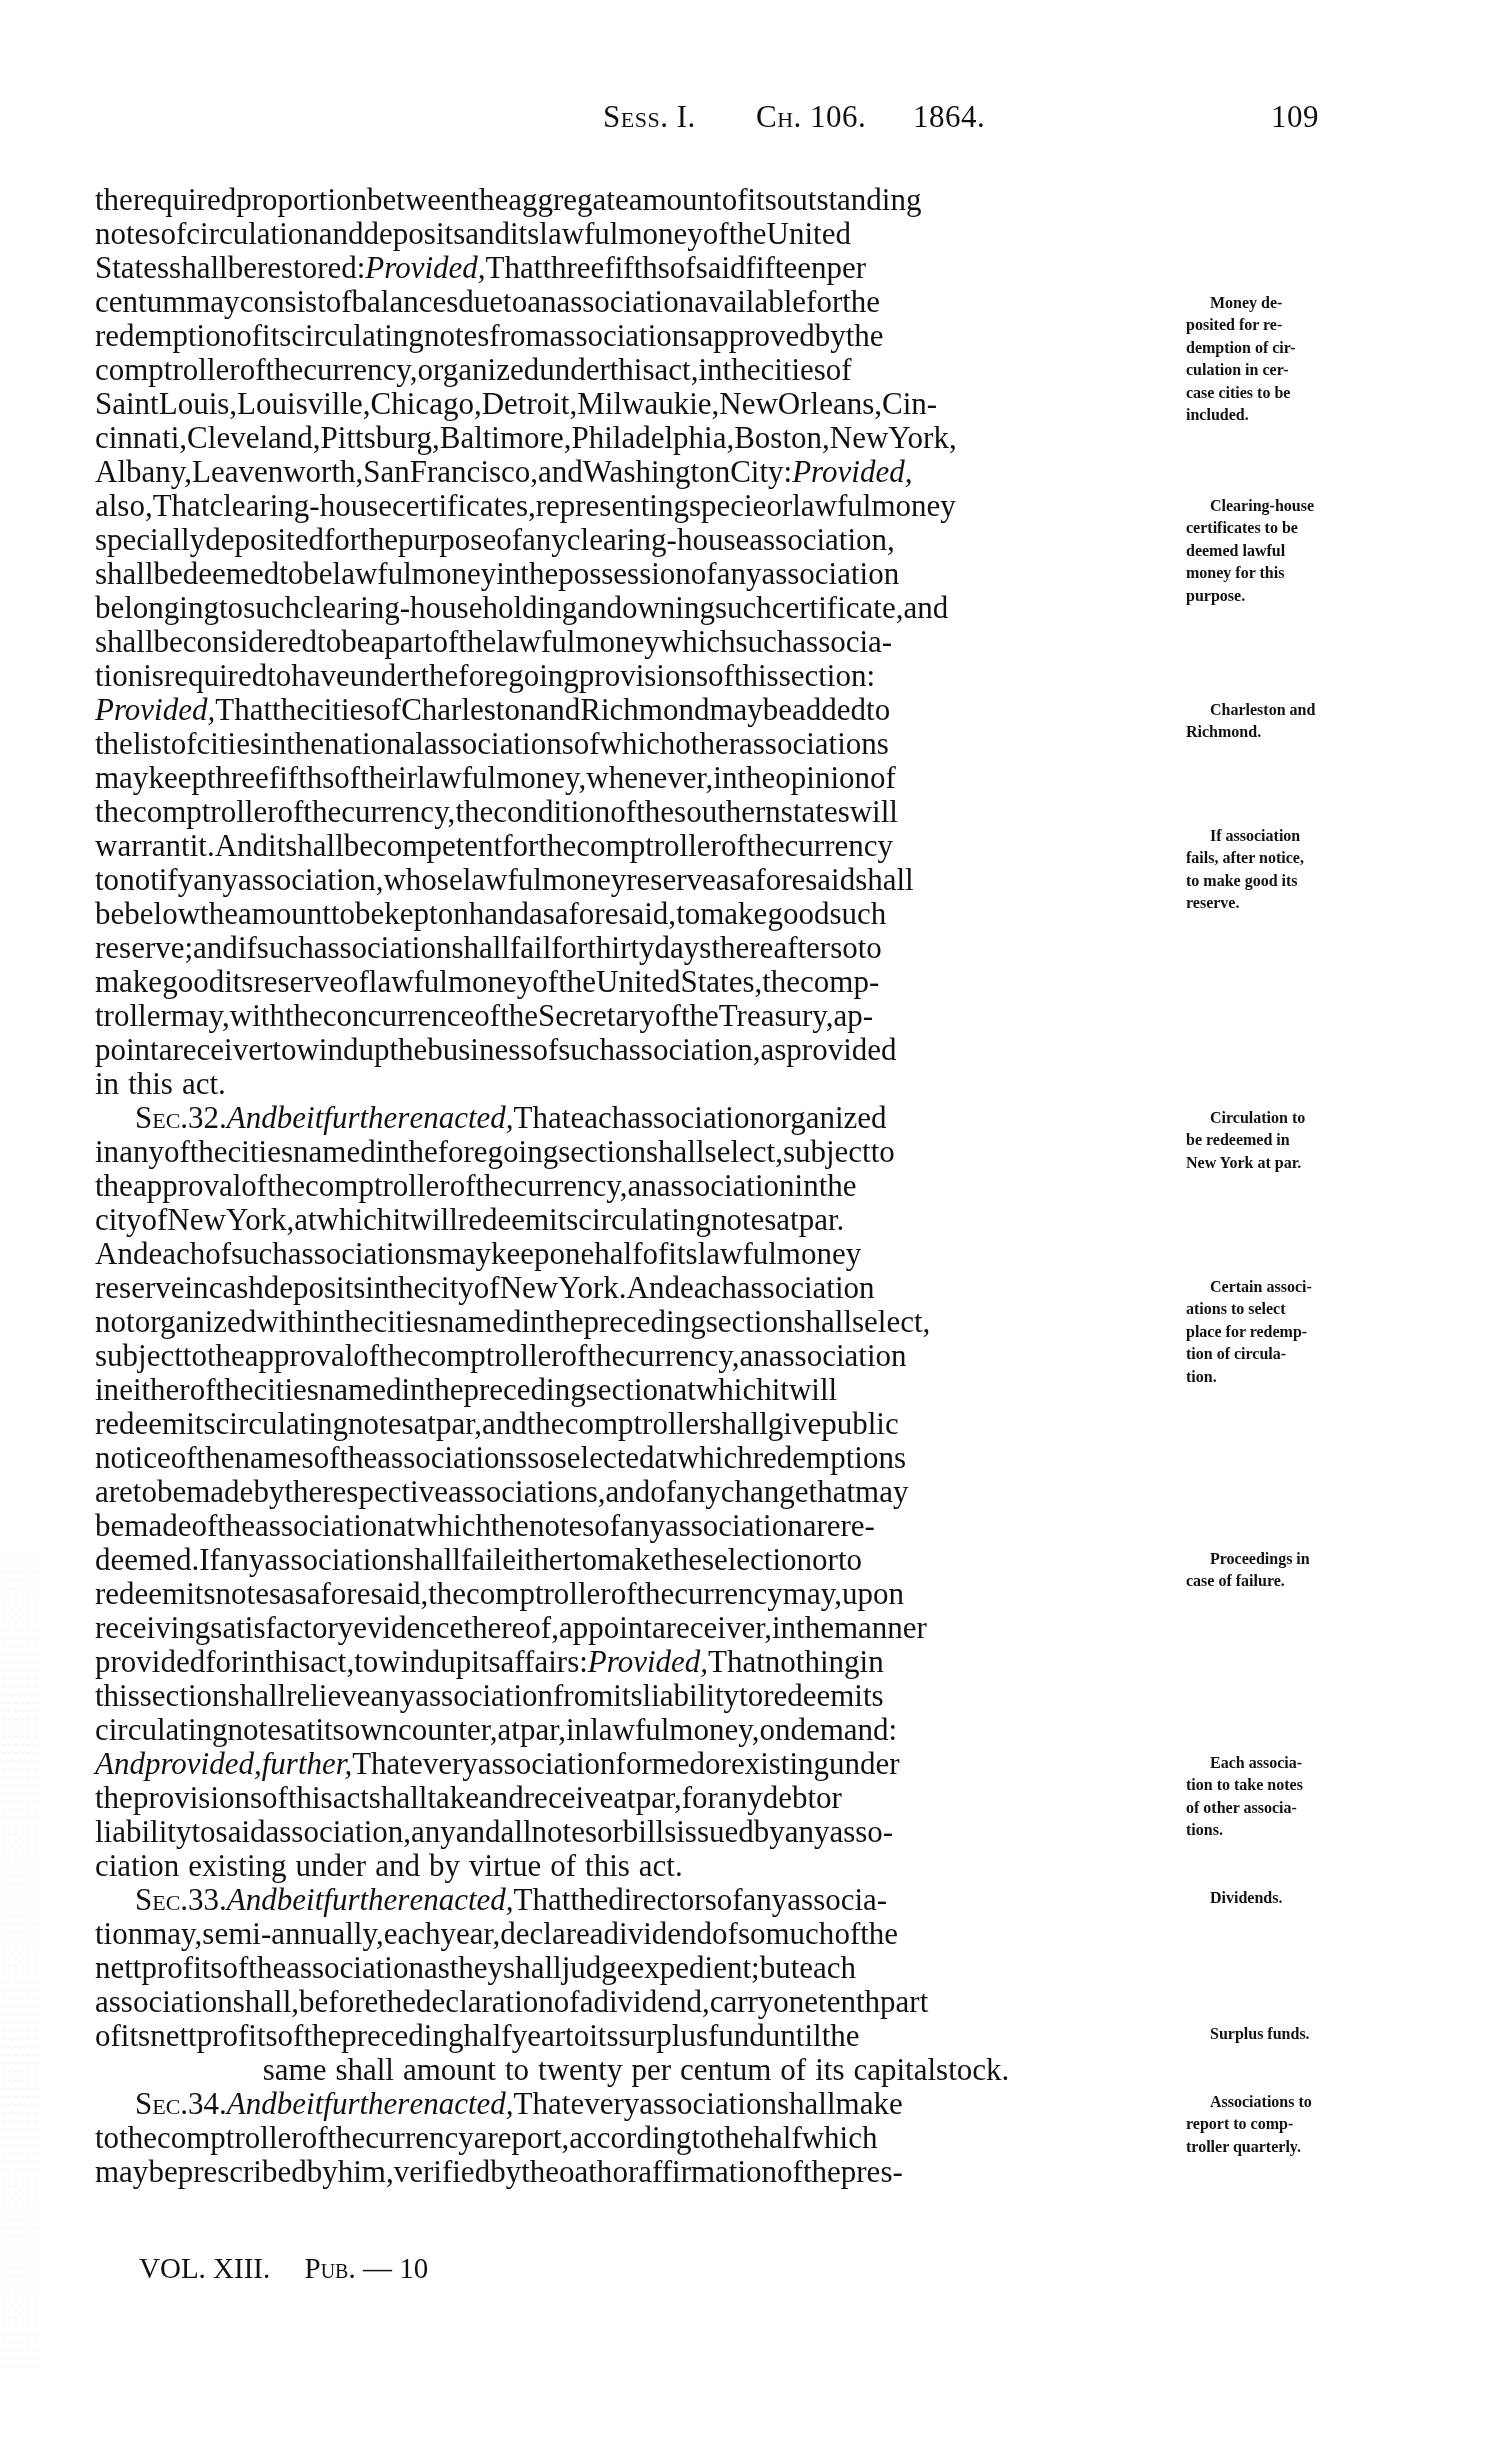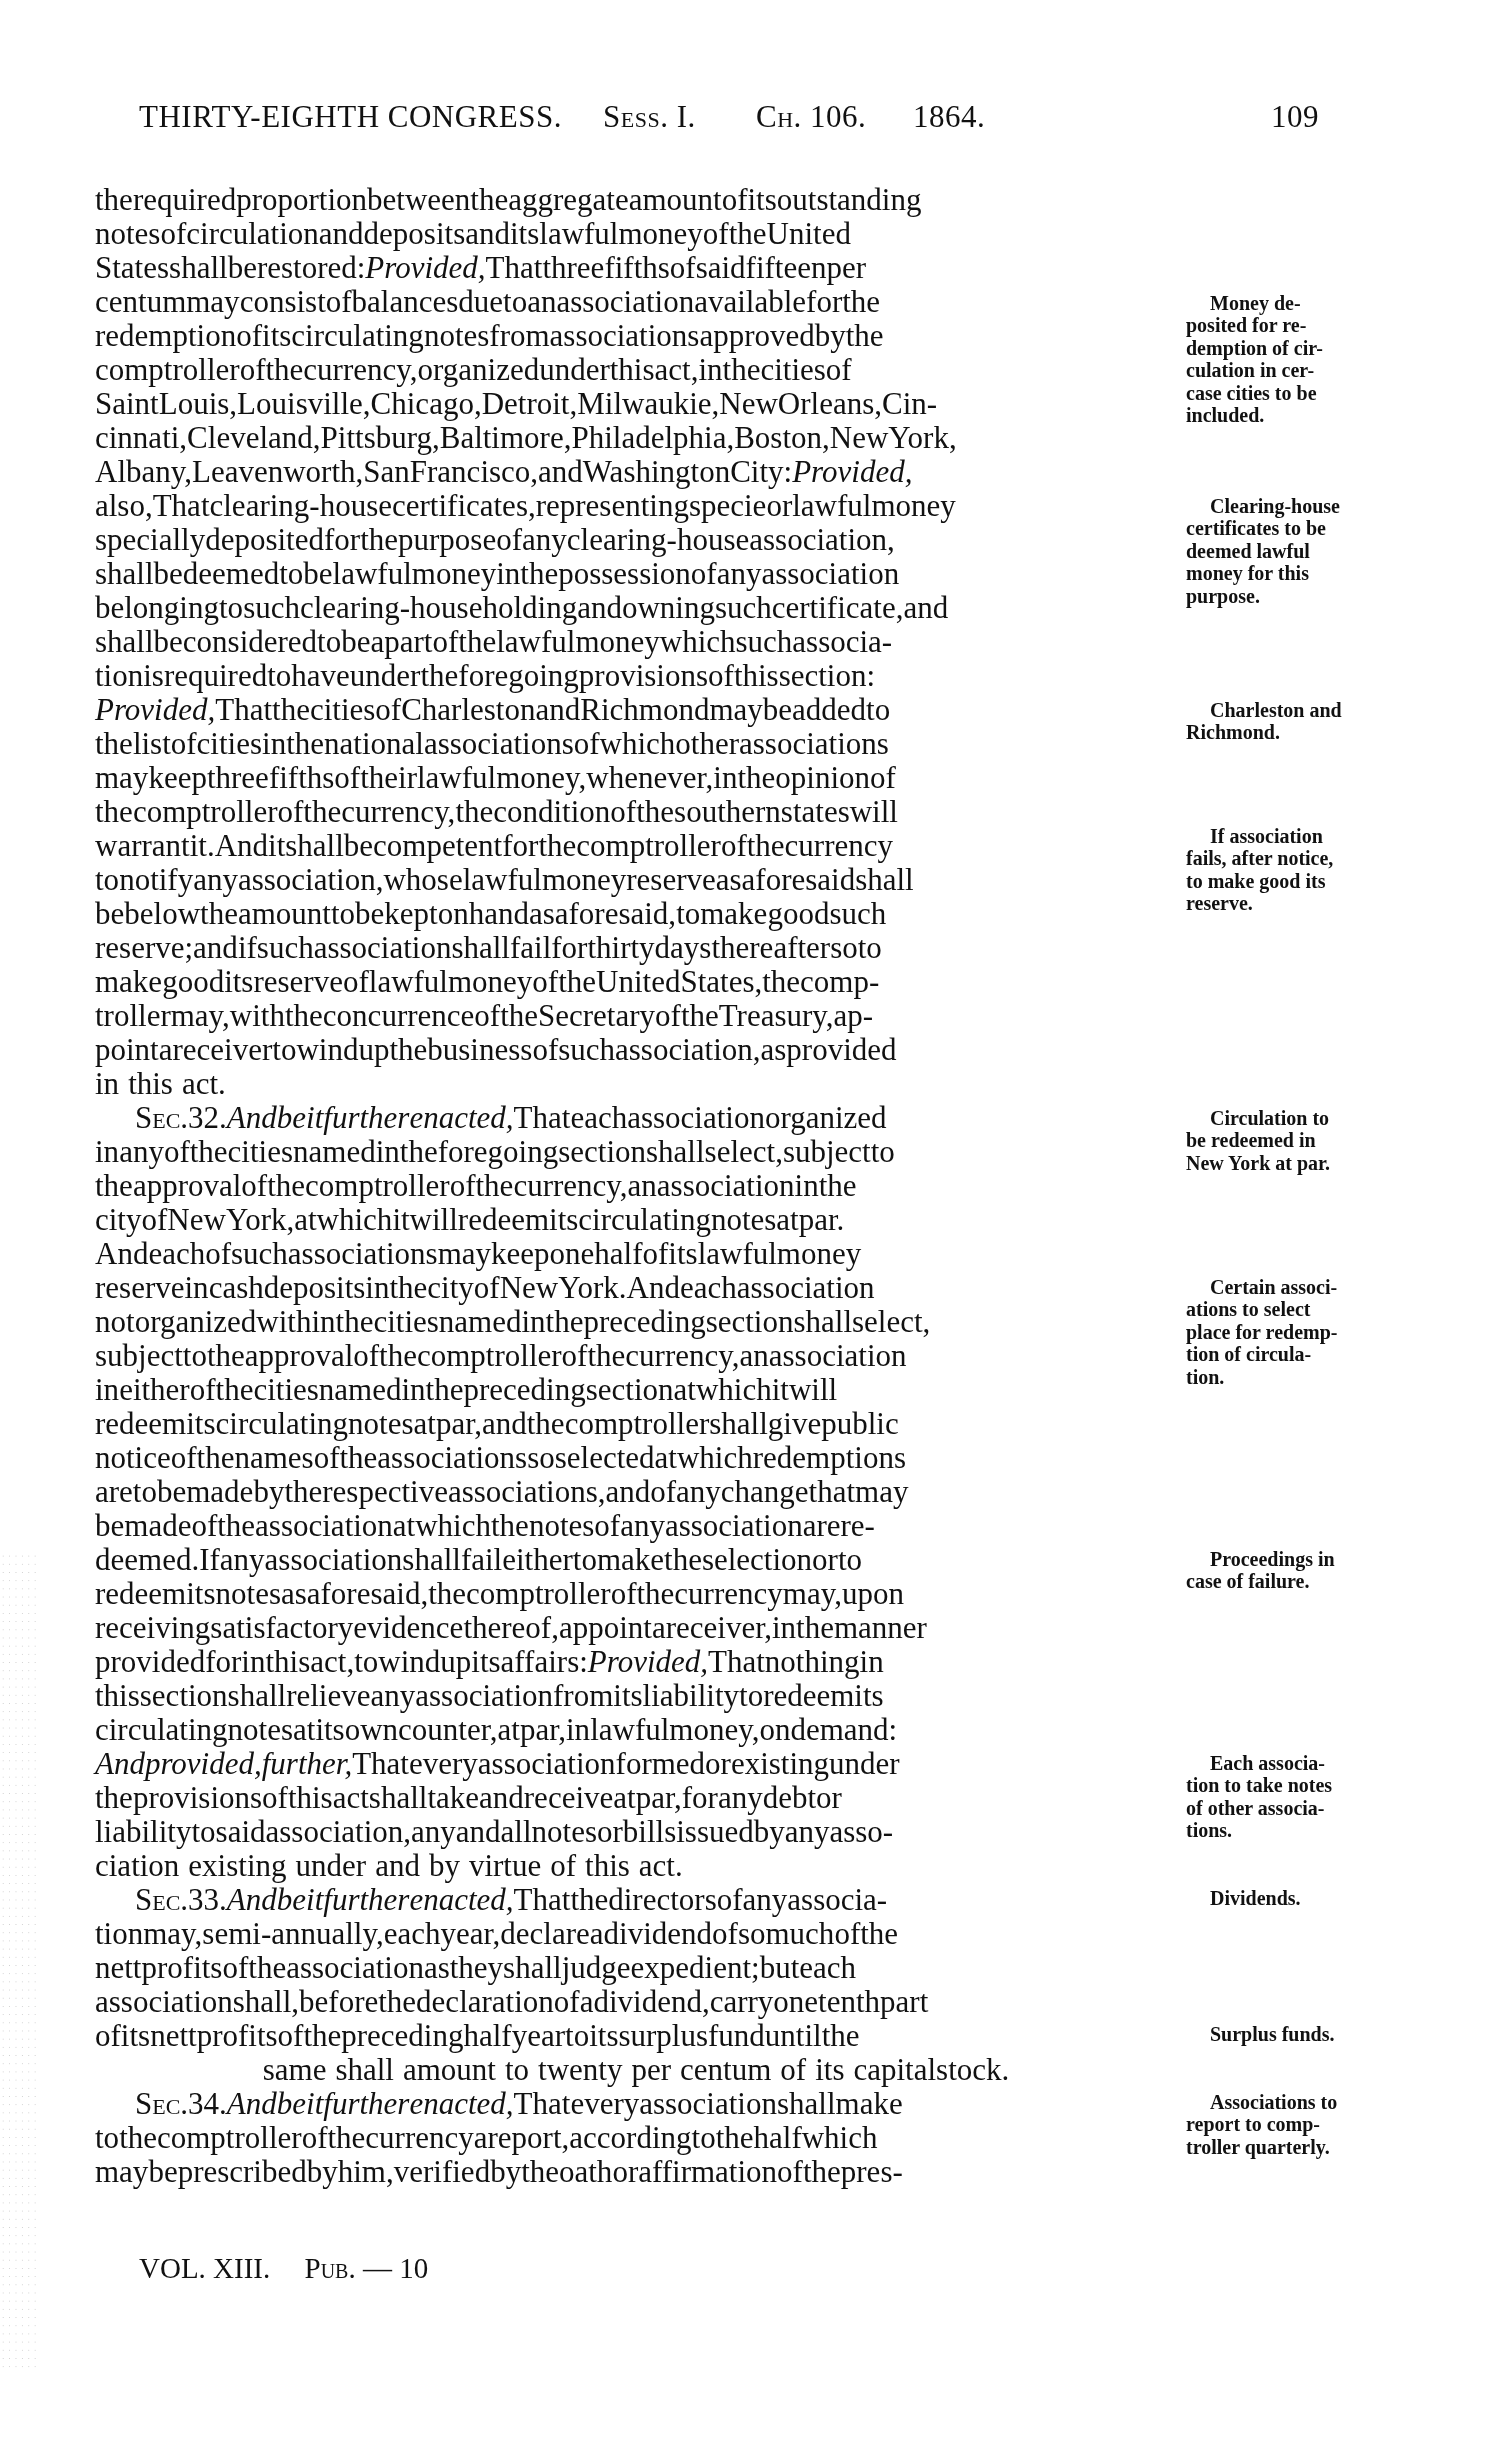--- a/index.html
+++ b/index.html
@@ -13,37 +13,36 @@
   .header .ch { position:absolute; left:617px; }
   .header .year { position:absolute; left:774px; }
   .header .pno { position:absolute; left:1132px; }
   .sc { font-variant:small-caps; }
   .body { position:absolute; top:183px; left:95px; width:1082px;
           font-size:31px; line-height:34px; }
   .line { height:34px; white-space:nowrap; display:flex; }
   .line.last { justify-content:flex-start; }
   .line.indent { padding-left:40px; }
   .line .w { display:inline-block; }
-  .margin { position:absolute; left:1186px; width:219px; font-size:20px; line-height:22.4px;
+  .margin { position:absolute; left:1186px; width:219px; font-size:16px; line-height:22.4px;
             font-weight:bold; font-family:"Liberation Serif","DejaVu Serif",serif; }
   .margin .first { text-indent:24px; }
   .footer { position:absolute; top:2252px; left:139px; font-size:29px; white-space:nowrap; }
   .footer span { margin-right:27px; }
   .scan { position:absolute; left:0; top:1552px; width:37px; height:821px;
           background-image:radial-gradient(#999 0.5px, transparent 0.7px);
           background-size:6.4px 8.2px; opacity:0.5; }
 </style>
 </head>
 <body>
 
 <div class="page">
   <div class="scan"></div>
 
   <div class="header">
-    <span class="title">THIRTY-EIGHTH CONGRESS.</span>
     <span class="sess sc">Sess. I.</span>
     <span class="ch sc">Ch. 106.</span>
     <span class="year">1864.</span>
     <span class="pno">109</span>
   </div>
 
   <div class="body" id="body">
       <div class="line">
         <span class="w">the</span>
         <span class="w">required</span>

